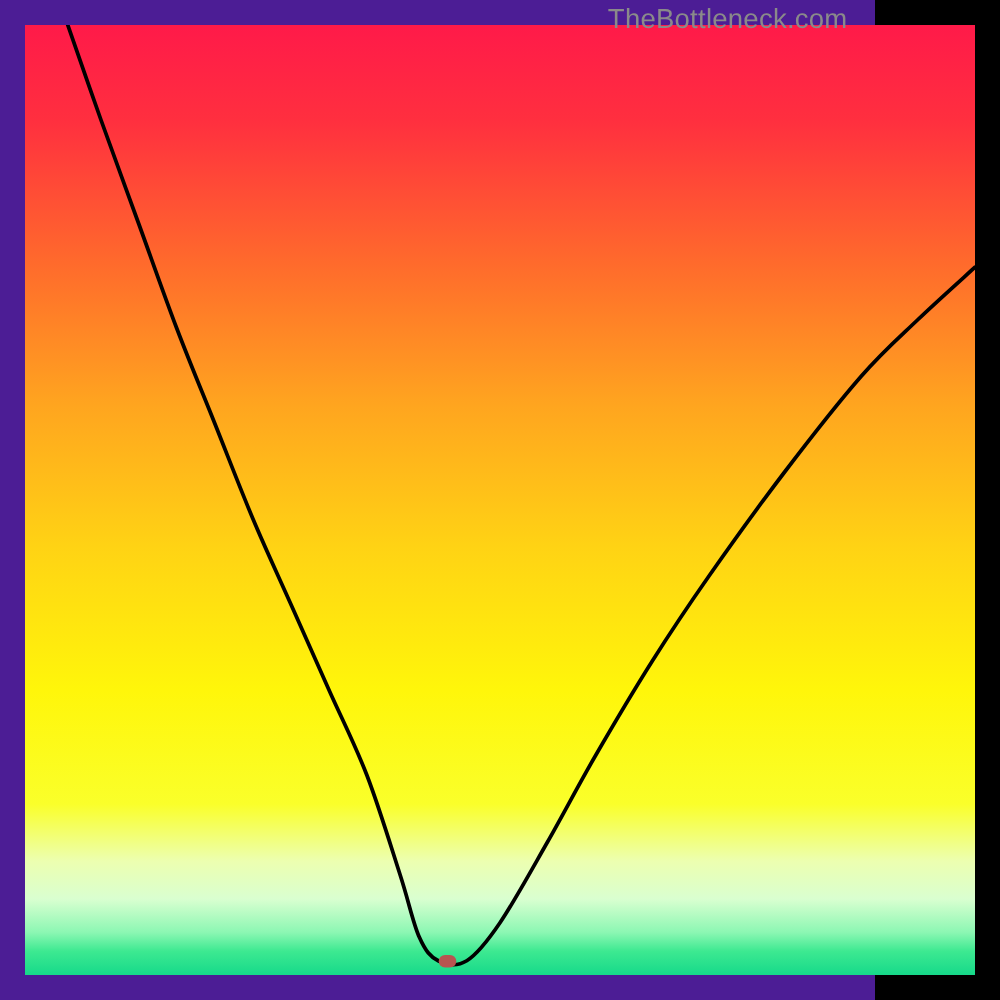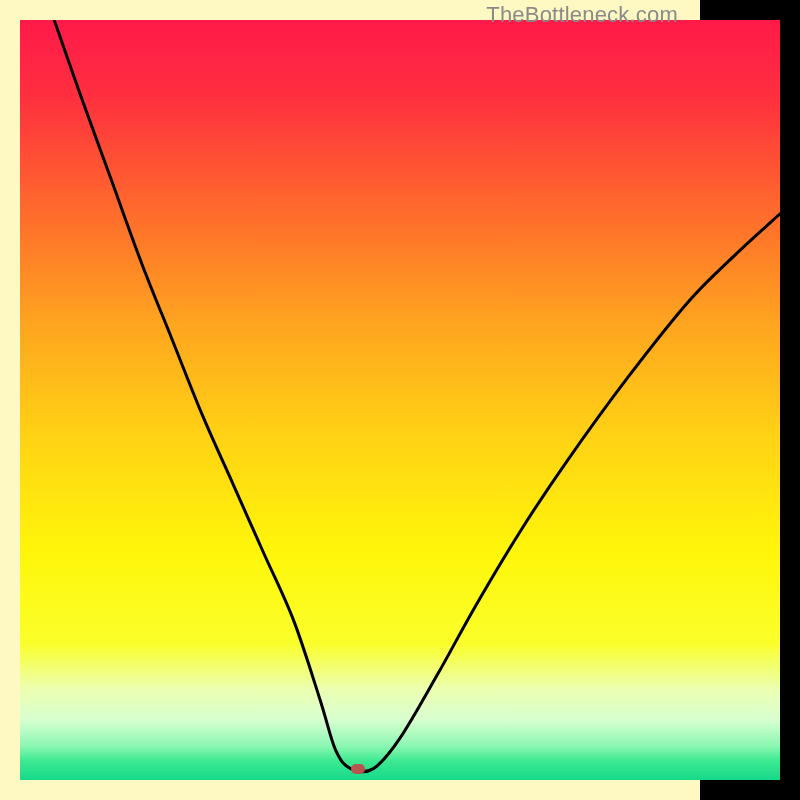--- a/index.html
+++ b/index.html
@@ -7,21 +7,21 @@
     padding: 0;
     width: 800px;
     height: 800px;
     background: #000;
     overflow: hidden;
   }
   .frame {
     position: relative;
     width: 700px;
     height: 800px;
-    background: #fef9c3;
+    background: #4c1d95;
   }
   .plot-area {
     position: absolute;
     left: 20px;
     top: 20px;
     width: 760px;
     height: 760px;
     overflow: hidden;
   }
   .gradient {

